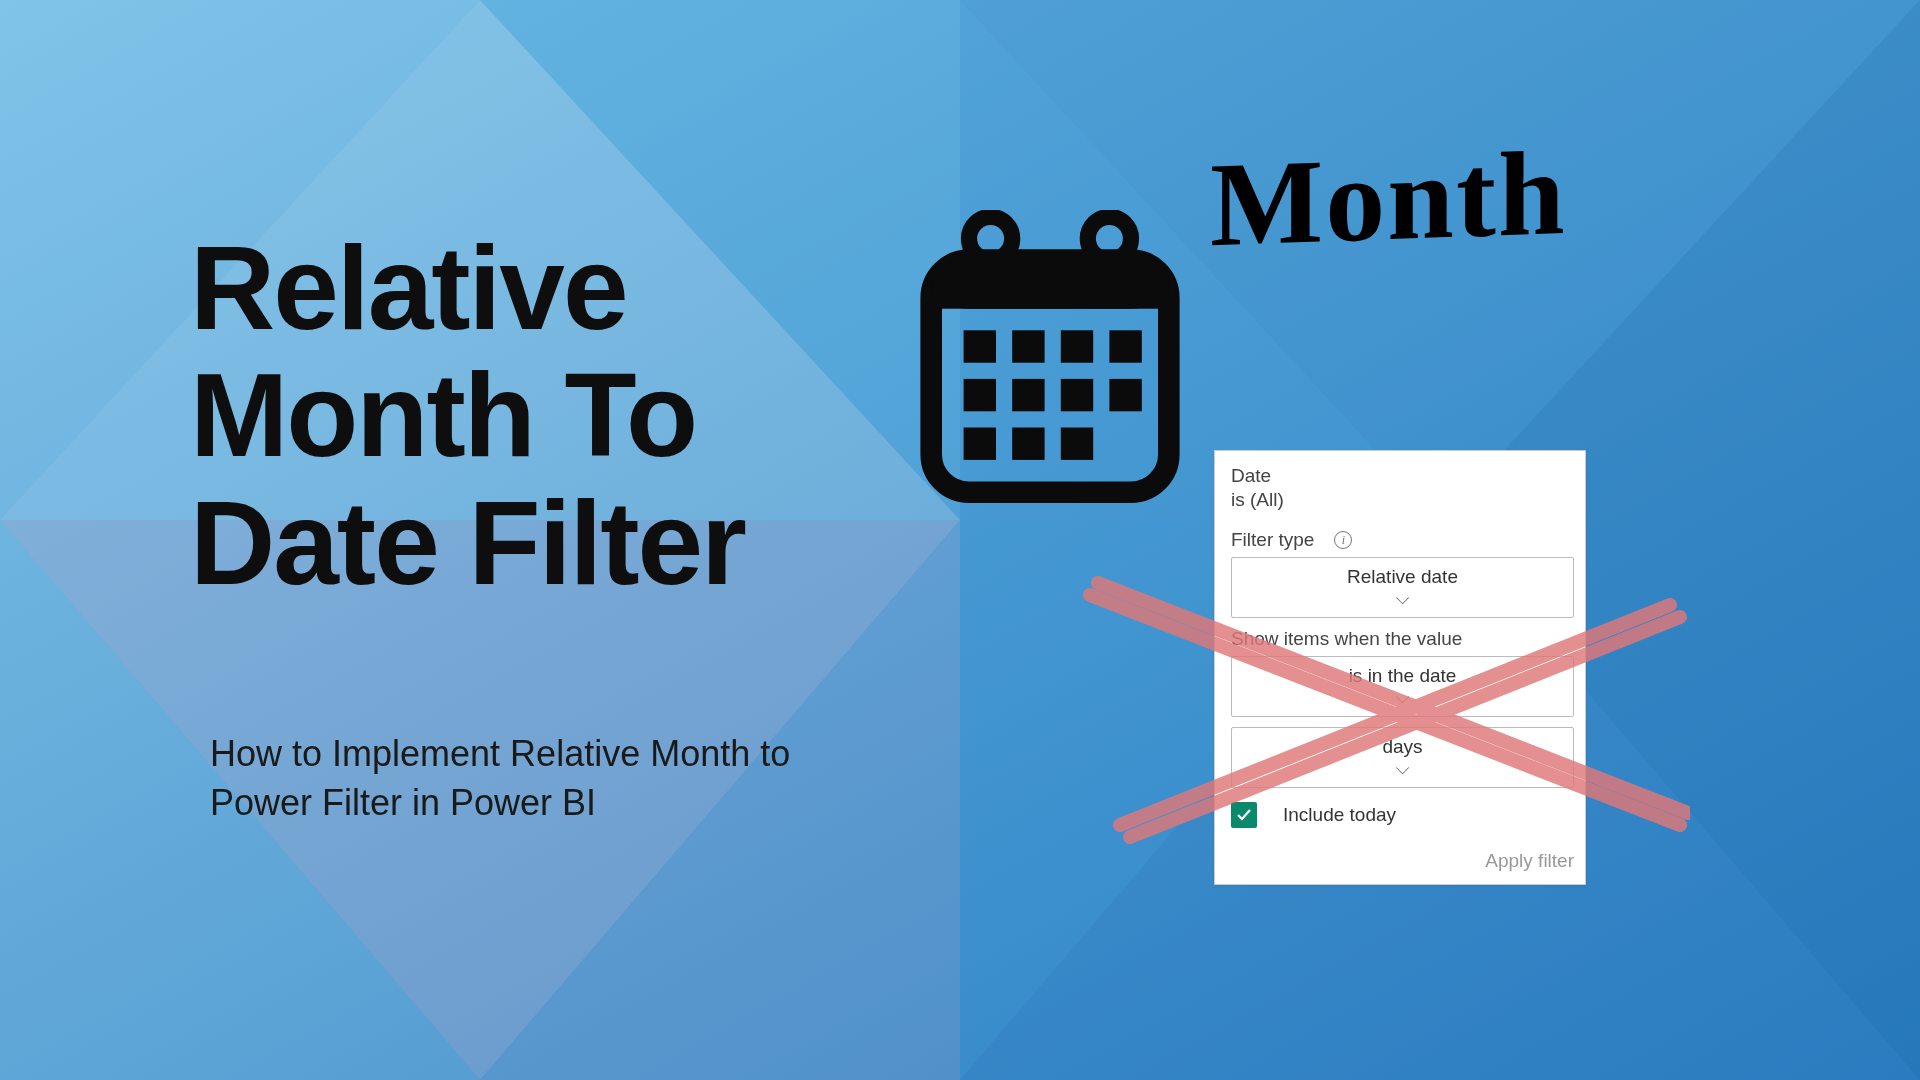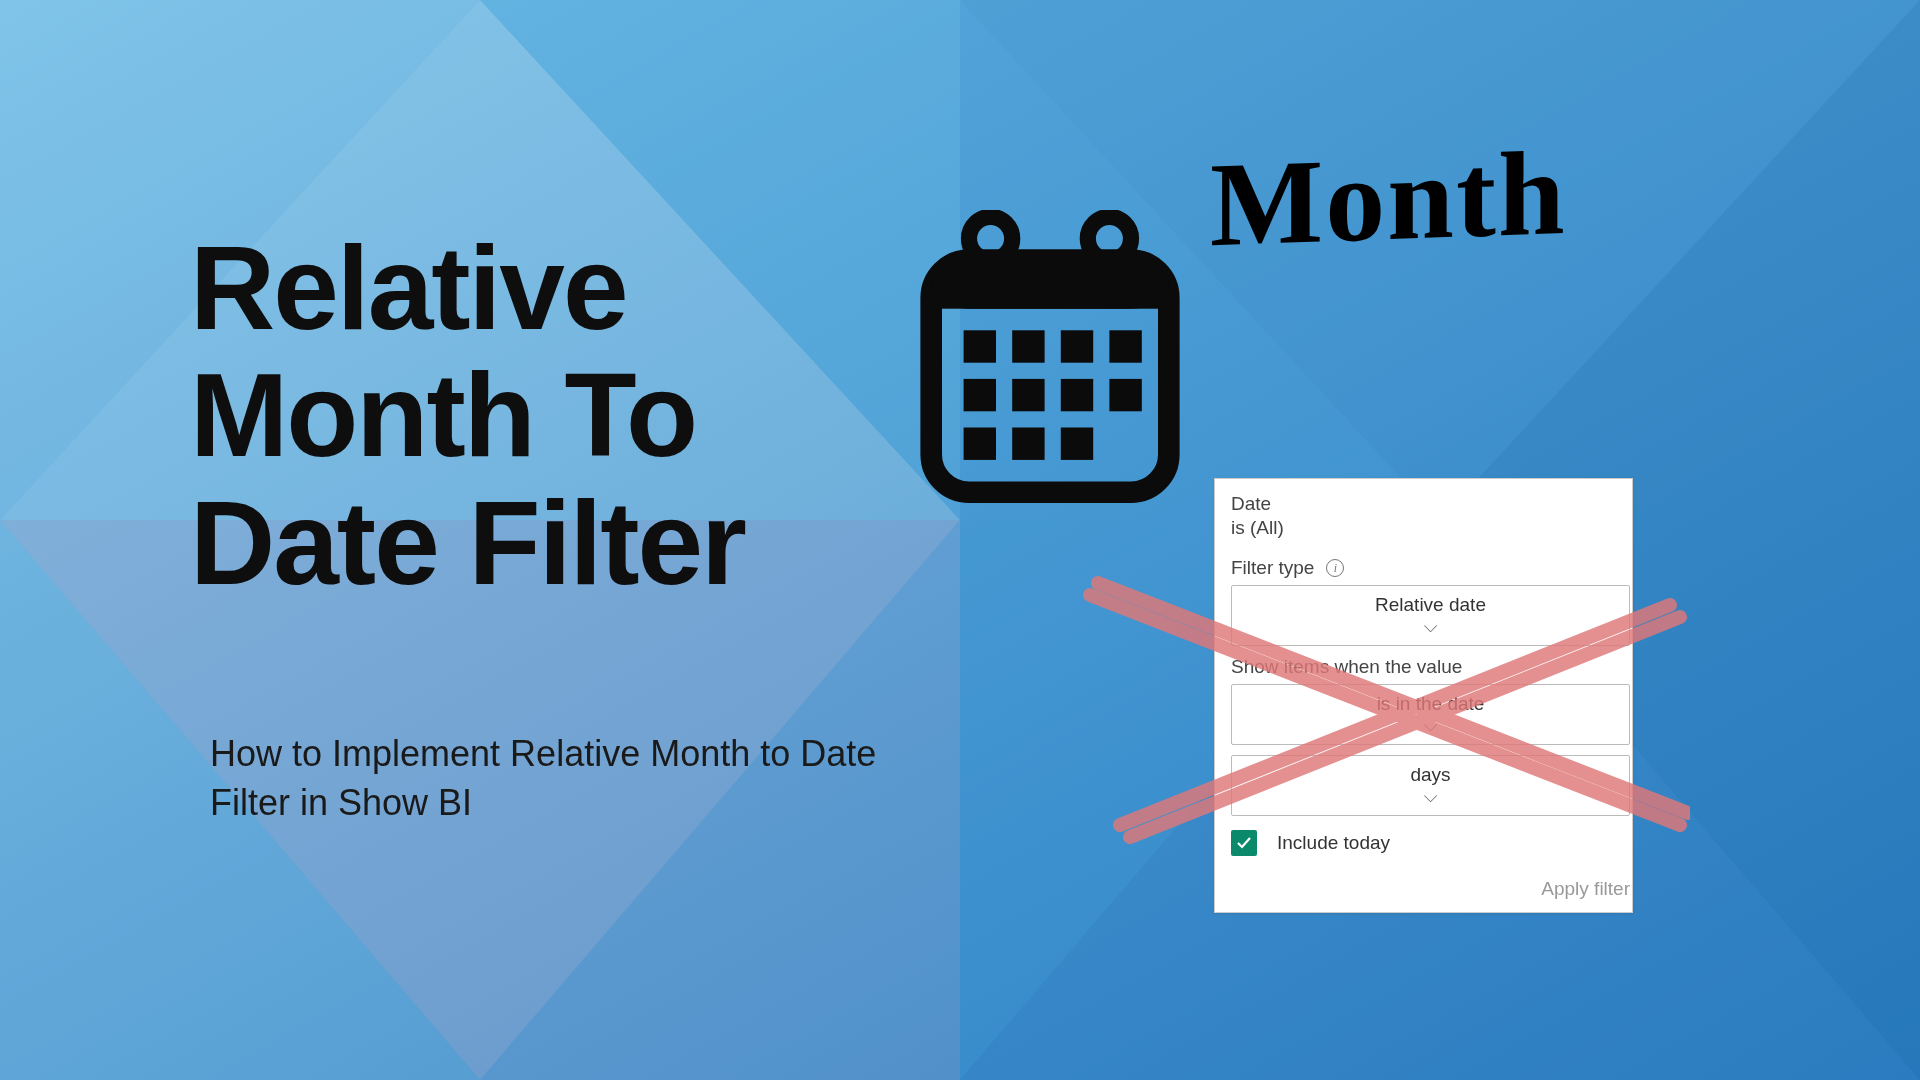--- a/index.html
+++ b/index.html
@@ -60,50 +60,50 @@
     font-size: 120px;
     font-weight: 900;
     color: #000;
     transform: rotate(-2deg) skewX(-2deg);
     letter-spacing: 2px;
   }
   
   .filter-panel {
     position: absolute;
     left: 1214px;
-    top: 478px;
-    width: 419px;
+    top: 450px;
+    width: 372px;
     background: #ffffff;
     border: 1px solid #ccc;
-    padding: 14px 2px 12px 16px;
+    padding: 14px 11px 12px 16px;
     font-family: "Segoe UI", sans-serif;
     font-size: 19px;
     color: #333;
     box-shadow: 0 1px 3px rgba(0,0,0,0.08);
   }
   .filter-panel .field-title { font-size: 19px; color: #444; margin-bottom: 2px; }
   .filter-panel .field-sub { font-size: 19px; color: #444; margin-bottom: 18px; }
-  .filter-panel .label-row { display: flex; align-items: center; gap: 12px; font-size: 19px; color: #444; margin: 6px 0 6px 0; }
+  .filter-panel .label-row { display: flex; align-items: center; gap: 20px; font-size: 19px; color: #444; margin: 6px 0 6px 0; }
   .filter-panel .info-icon { display:inline-flex; width:18px; height:18px; border:1.4px solid #777; border-radius:50%; align-items:center; justify-content:center; font-size:12px; color:#777; font-style: italic; font-family: Georgia, serif; }
   .filter-panel .select {
     display: flex; align-items: center; justify-content: space-between;
     border: 1px solid #bbb; border-radius: 2px;
     padding: 8px 10px; margin-bottom: 10px;
     font-size: 19px; color: #333; background: #fff;
     cursor: pointer;
     flex-direction: column;
   }
   .filter-panel .textinput {
     border: 1px solid #bbb; border-radius: 2px;
     padding: 8px 10px; margin-bottom: 10px;
     font-size: 19px; color: #777; background: #fff;
     width: 100%;
   }
   .filter-panel .chev { color:#666; font-size:18px; }
-  .filter-panel .checkbox-row { display:flex; align-items:center; gap:20px; margin-top:14px; margin-bottom:22px; }
+  .filter-panel .checkbox-row { display:flex; align-items:center; gap:26px; margin-top:14px; margin-bottom:22px; }
   .filter-panel .checkbox-box { width:26px; height:26px; background:#0a8a6a; border-radius:2px; display:flex; align-items:center; justify-content:center; color:#fff; font-size:18px; }
   .filter-panel .apply { text-align:right; color:#999; font-size:19px; }
   
   .red-x {
     position: absolute;
     left: 1080px;
     top: 575px;
     width: 610px;
     height: 270px;
     pointer-events: none;
@@ -135,21 +135,21 @@
       <polygon points="960,520 1440,520 960,1080" fill="#3390cf" opacity="0.28"></polygon>
       <polygon points="960,1080 1440,520 1920,1080" fill="#2a7cc0" opacity="0.30"></polygon>
       <polygon points="480,0 960,520 960,0" fill="#59aede" opacity="0.25"></polygon>
     </svg>
   </div>
 
   <div class="title">Relative
 Month To
 Date Filter</div>
 
-  <div class="subtitle">How to Implement Relative Month to Date Filter in Show BI</div>
+  <div class="subtitle">How to Implement Relative Month to Power Filter in Power BI</div>
 
   <div class="month-label">Month</div>
 
   <div class="calendar-icon">
     <svg viewBox="0 0 100 110" width="100%" height="100%">
 
       <circle cx="28" cy="10" r="8" fill="none" stroke="#0b0b0b" stroke-width="6"></circle>
       <circle cx="72" cy="10" r="8" fill="none" stroke="#0b0b0b" stroke-width="6"></circle>
 
       <rect x="6" y="18" width="88" height="86" rx="14" ry="14" fill="none" stroke="#0b0b0b" stroke-width="8"></rect>

